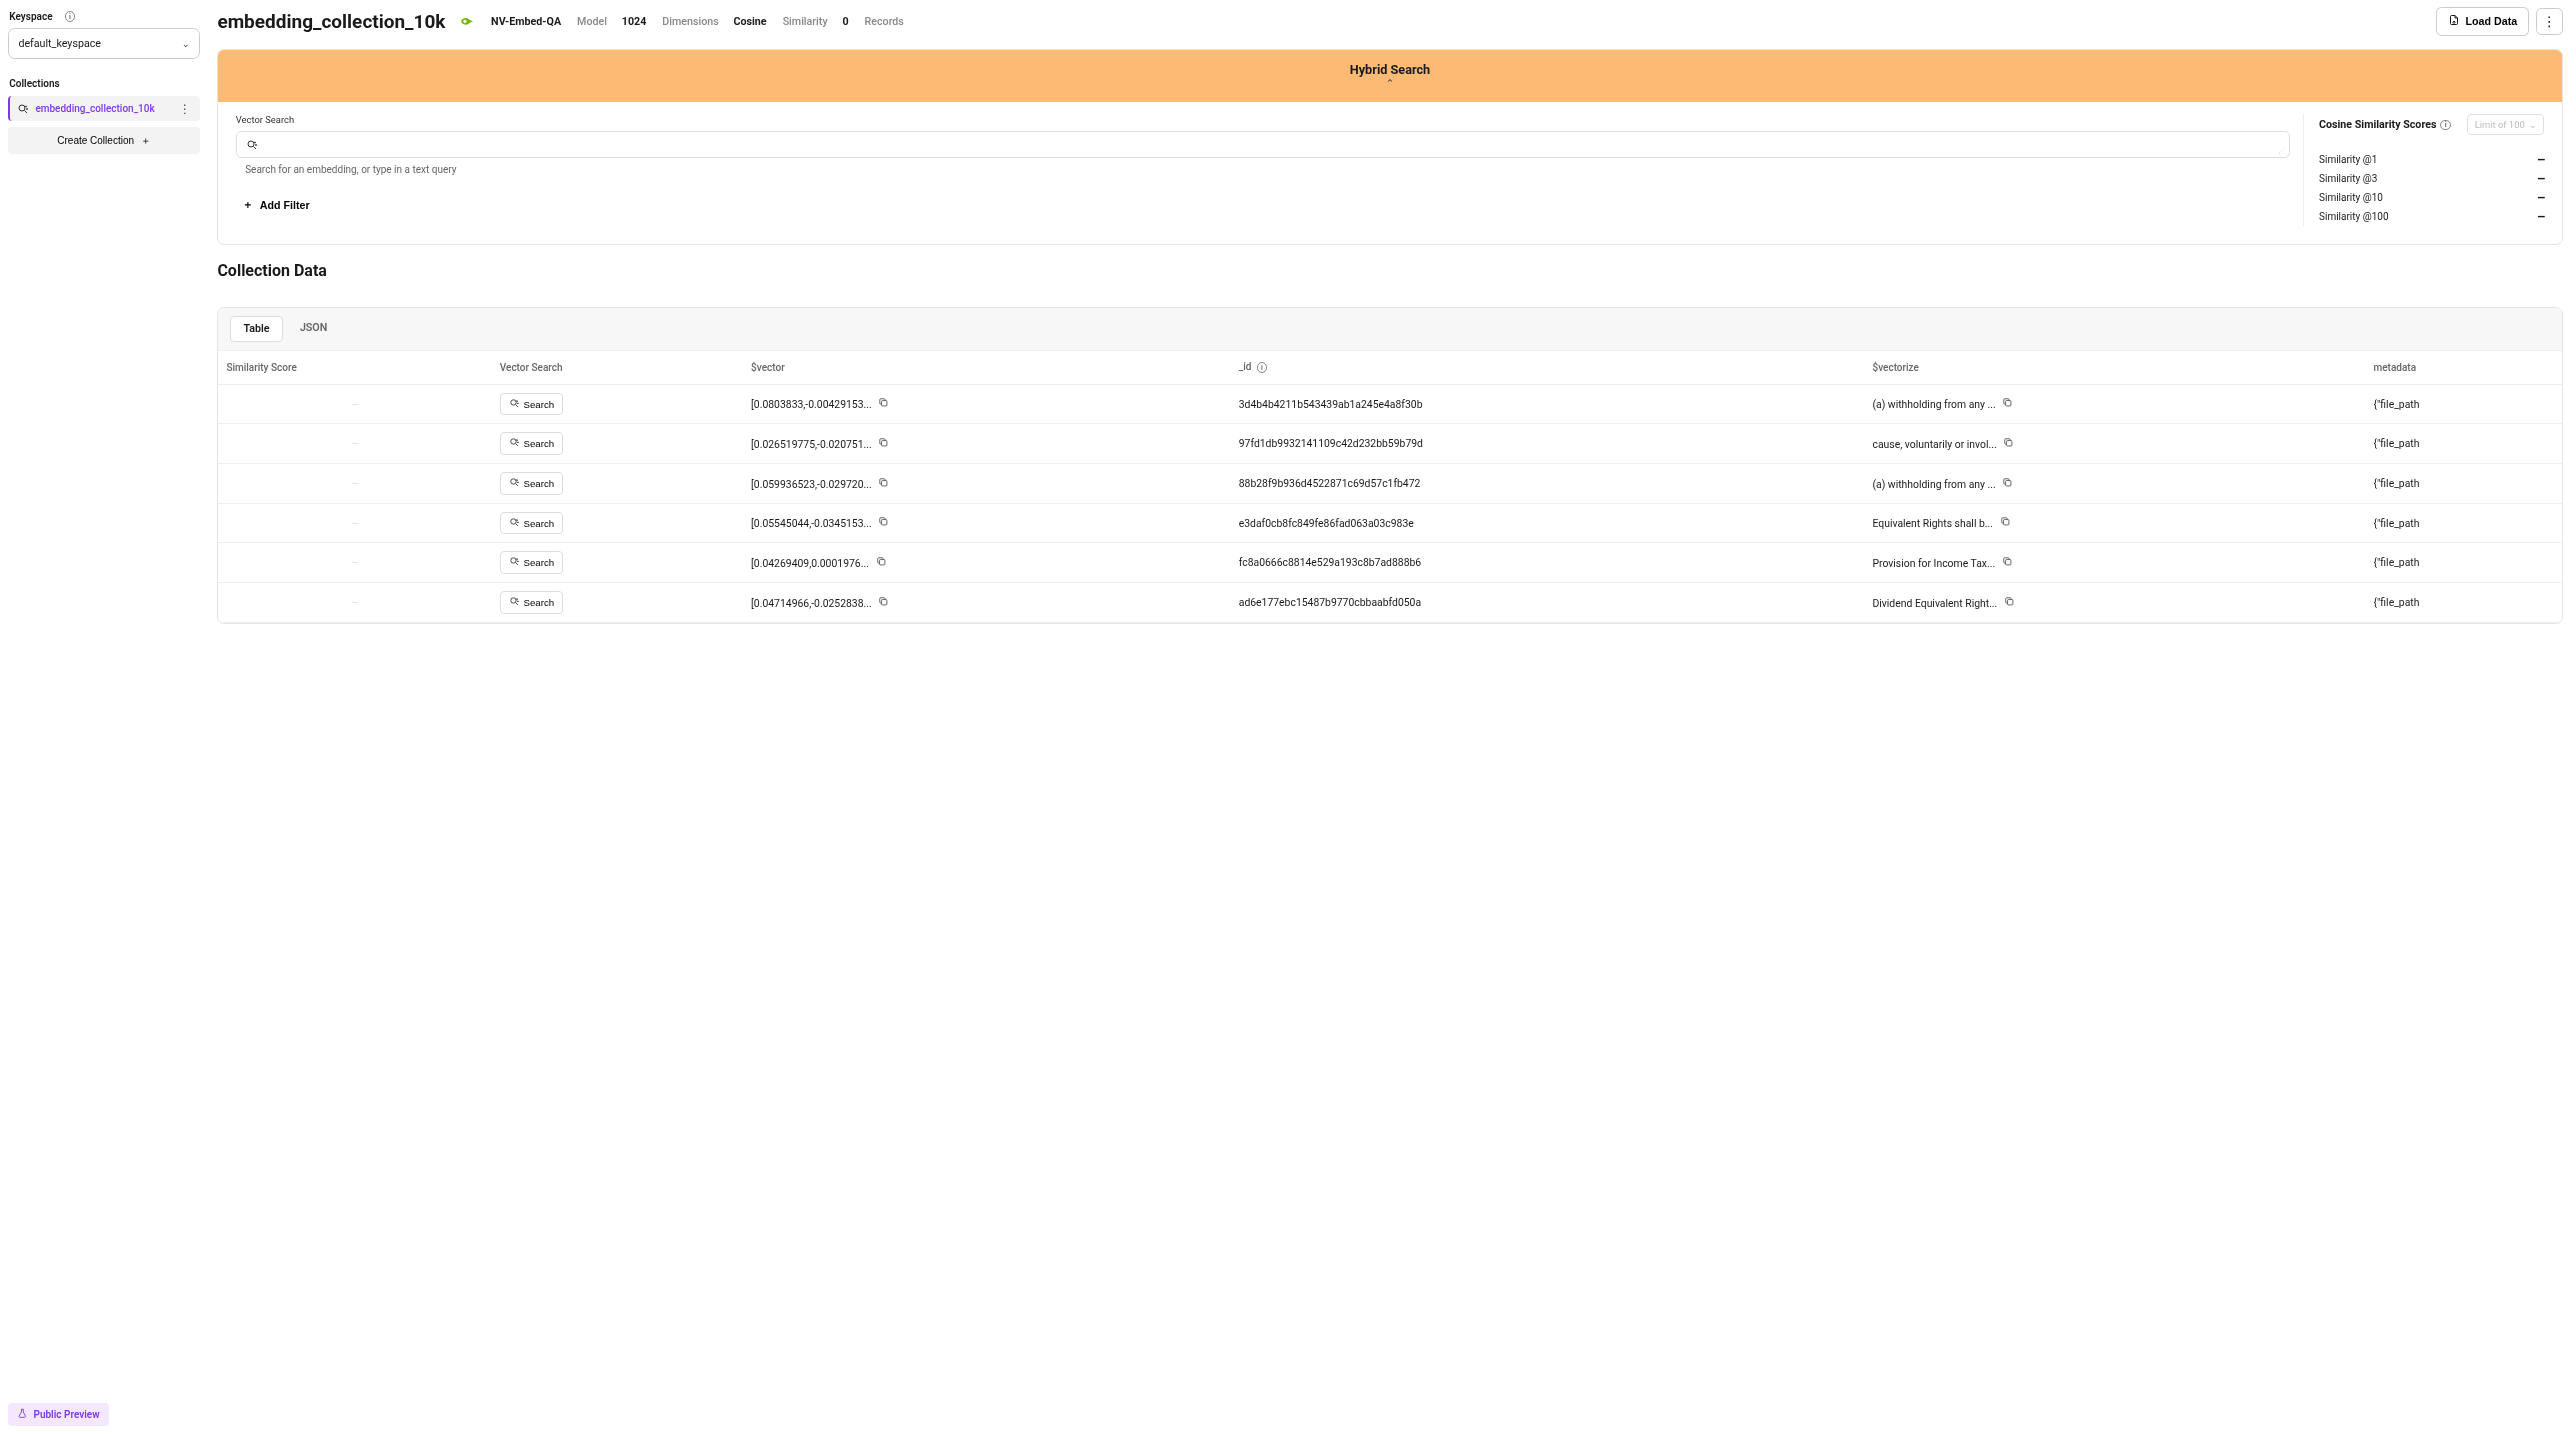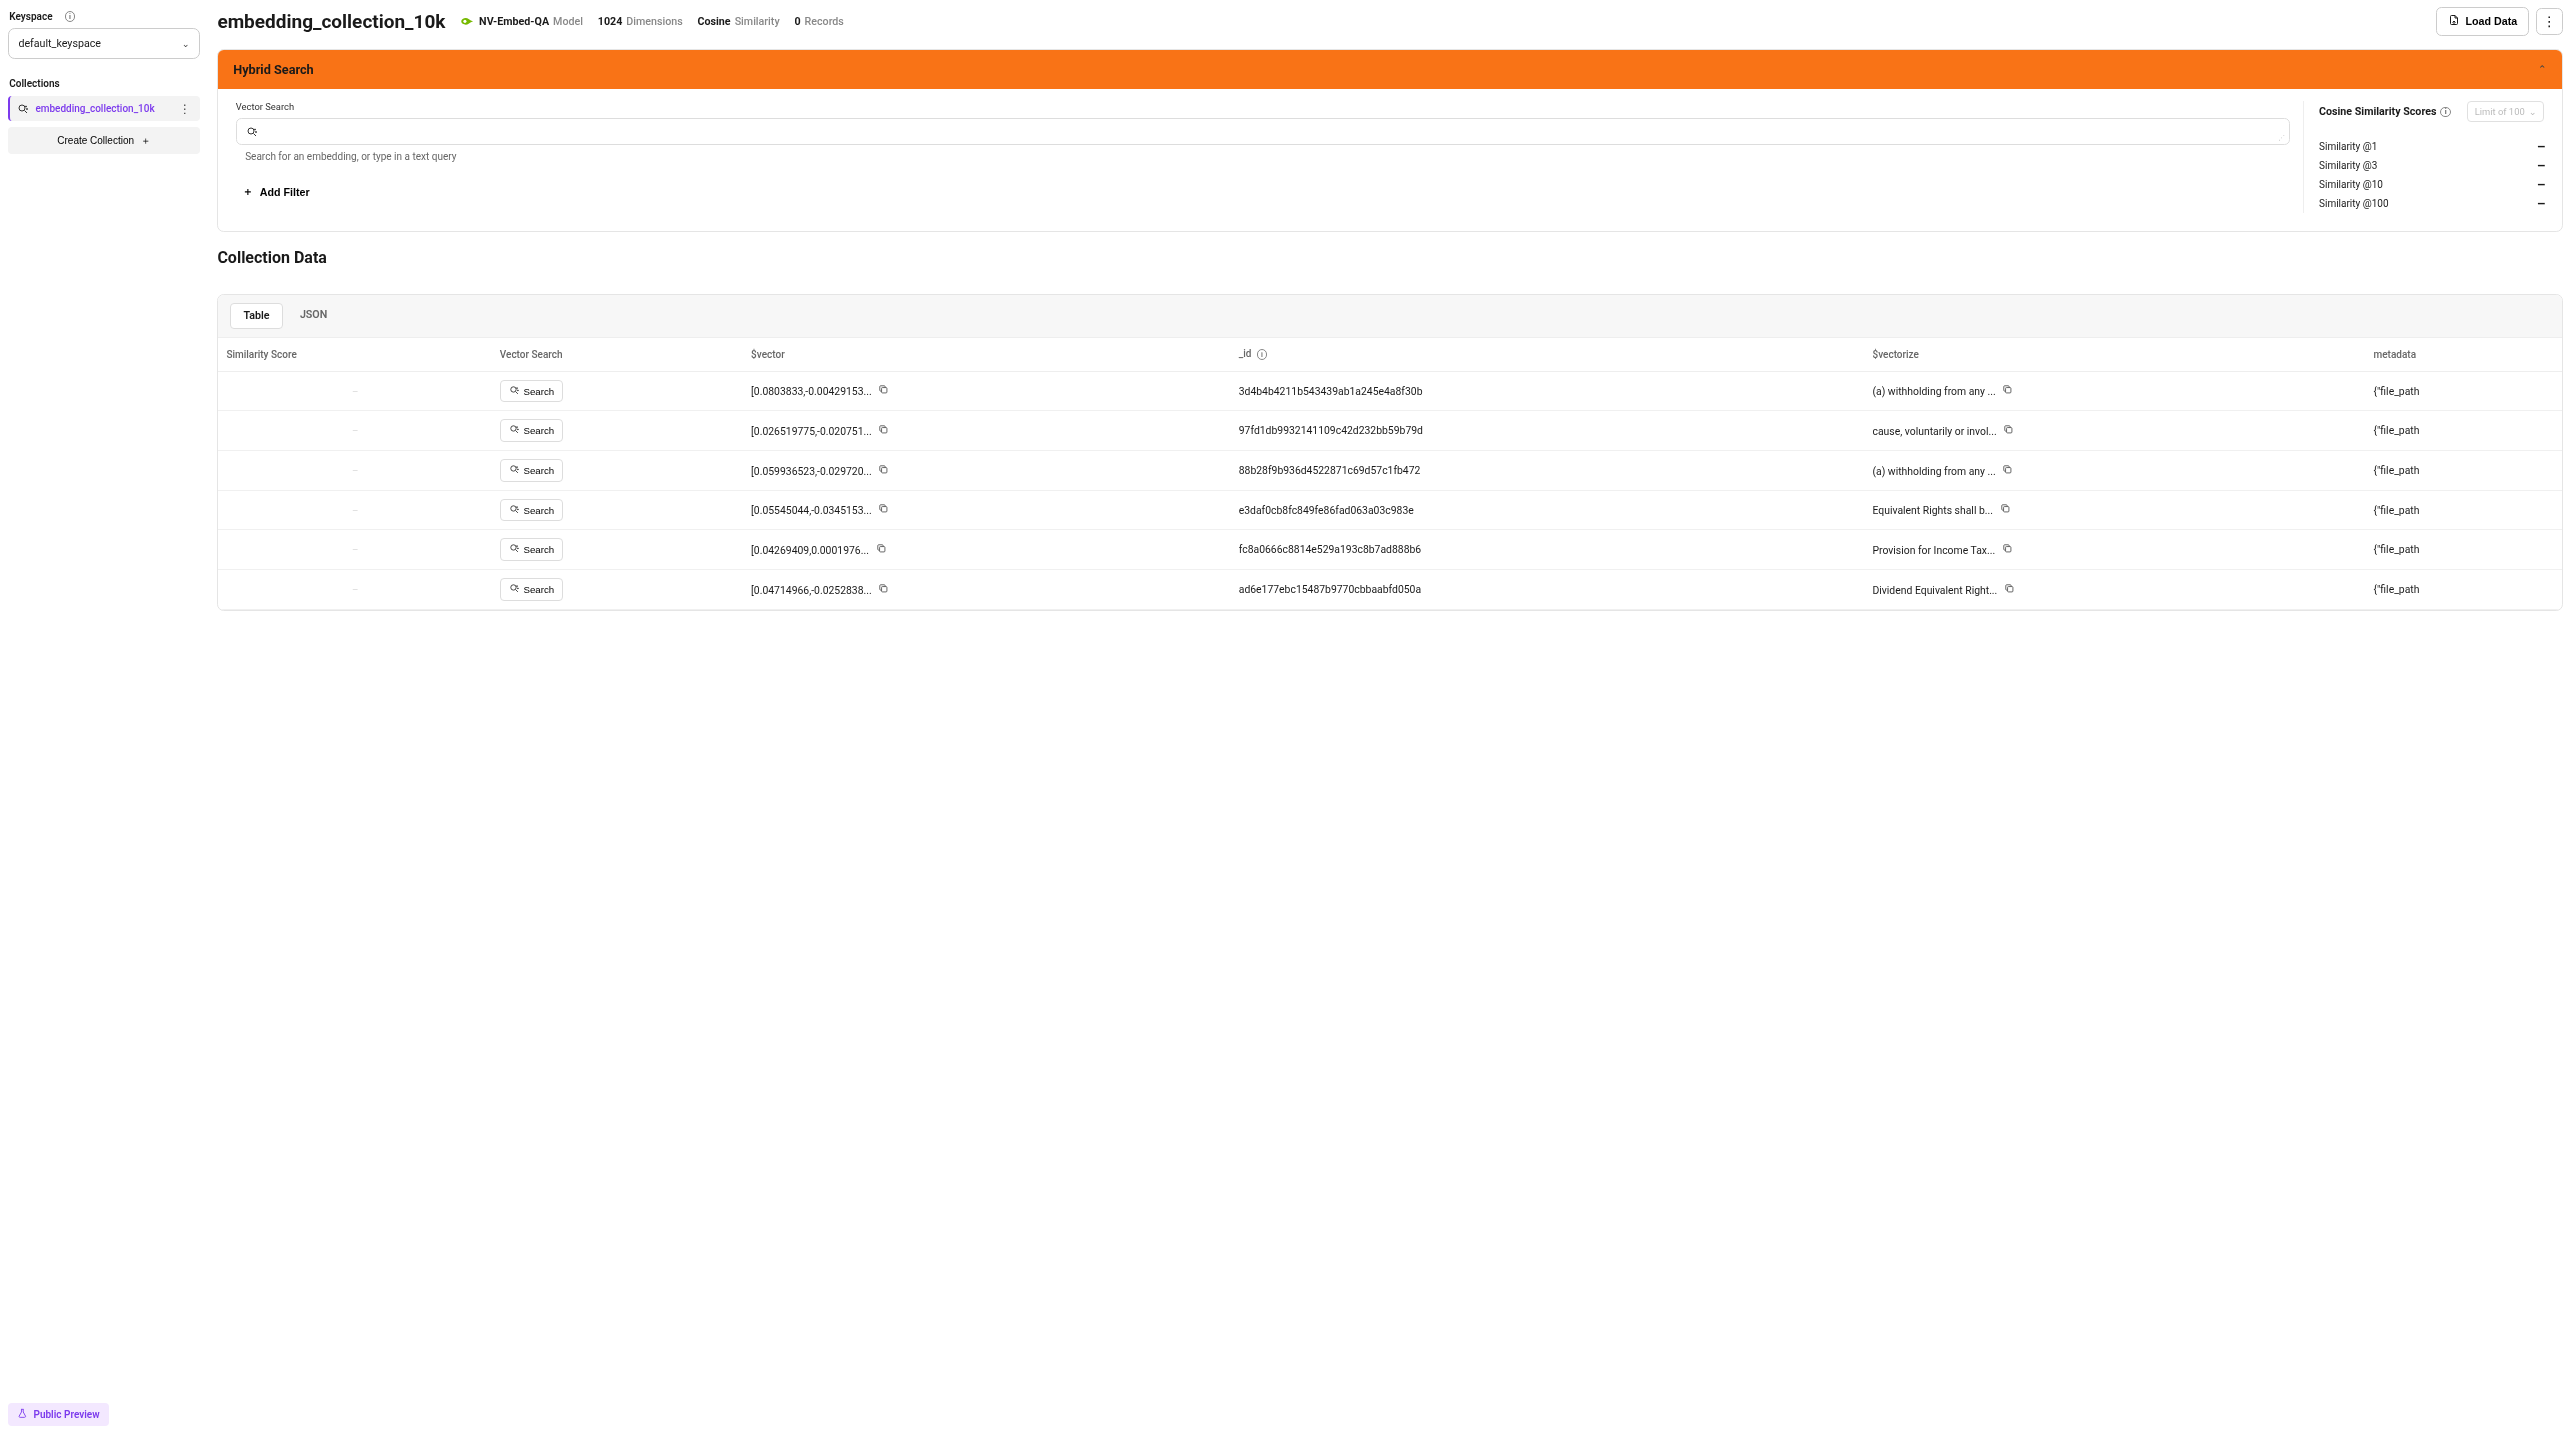--- a/index.html
+++ b/index.html
@@ -45,40 +45,40 @@
     .public-preview {
       position: fixed; bottom: 8px; left: 8px;
       background: #f3e8ff; color: #7c3aed; font-weight: 600;
       padding: 5.4px 9.4px; border-radius: 4px; display: flex; align-items: center; gap: 5.4px;
       font-size: 10px;
     }
 
     .main { flex: 1; padding: 6.7px 13.4px 13.4px 9.4px; min-width: 0;}
     .header { display: flex; align-items: center; gap: 14.8px; flex-wrap: wrap; margin-bottom: 13.4px; }
     .header h1 { font-size: 19px; font-weight: 700; }
-    .meta { display: flex; align-items: center; gap: 4px; font-size: 10.7px;}
+    .meta { display: flex; align-items: center; gap: 16px; font-size: 10.7px;}
     .meta .strong { font-weight: 700; }
     .meta .muted { color: #888; font-weight: 500;}
     .nvidia-icon { width: 14.8px; height: 10.7px; display: inline-block; }
     .header-actions { margin-left: auto; display: flex; gap: 6.7px; align-items: center;}
     .load-data-btn {
       border: 0.7px solid #ccc; border-radius: 5.4px; padding: 6.7px 10.7px;
       background: #fff; display: flex; align-items: center; gap: 5.4px;
       font-size: 10.7px; font-weight: 600; cursor: pointer;
     }
     .icon-btn {
       border: 0.7px solid #ccc; border-radius: 5.4px; width: 27px; height: 27px;
       background: #fff; display: flex; align-items: center; justify-content: center; cursor: pointer;
     }
 
     .panel {
       border: 0.7px solid #e5e5e5; border-radius: 6.7px; margin-bottom: 16px; overflow: hidden;
     }
     .panel-header {
-      background: #f97316; padding: 12px 14.8px; display: flex; justify-content: space-between; align-items: center;
+      background: #fdba74; padding: 12px 14.8px; display: flex; justify-content: space-between; align-items: center; flex-direction: column;
     }
     .panel-header h2 { font-size: 12.7px; font-weight: 700; }
     .chevron-up { font-size: 10.7px; color: #444; cursor: pointer;}
     .panel-body { display: flex; padding: 12px 17.4px 17.4px 17.4px; gap: 13.4px;}
     .search-col { flex: 1; }
     .vs-label { font-size: 9.4px; color: #333; margin-bottom: 5.4px; }
     .search-input {
       width: 100%; border: 0.7px solid #ddd; border-radius: 5.4px;
       padding: 6.7px 9.4px; display: flex; align-items: center; gap: 6.7px; position: relative;
       background: #fff;

